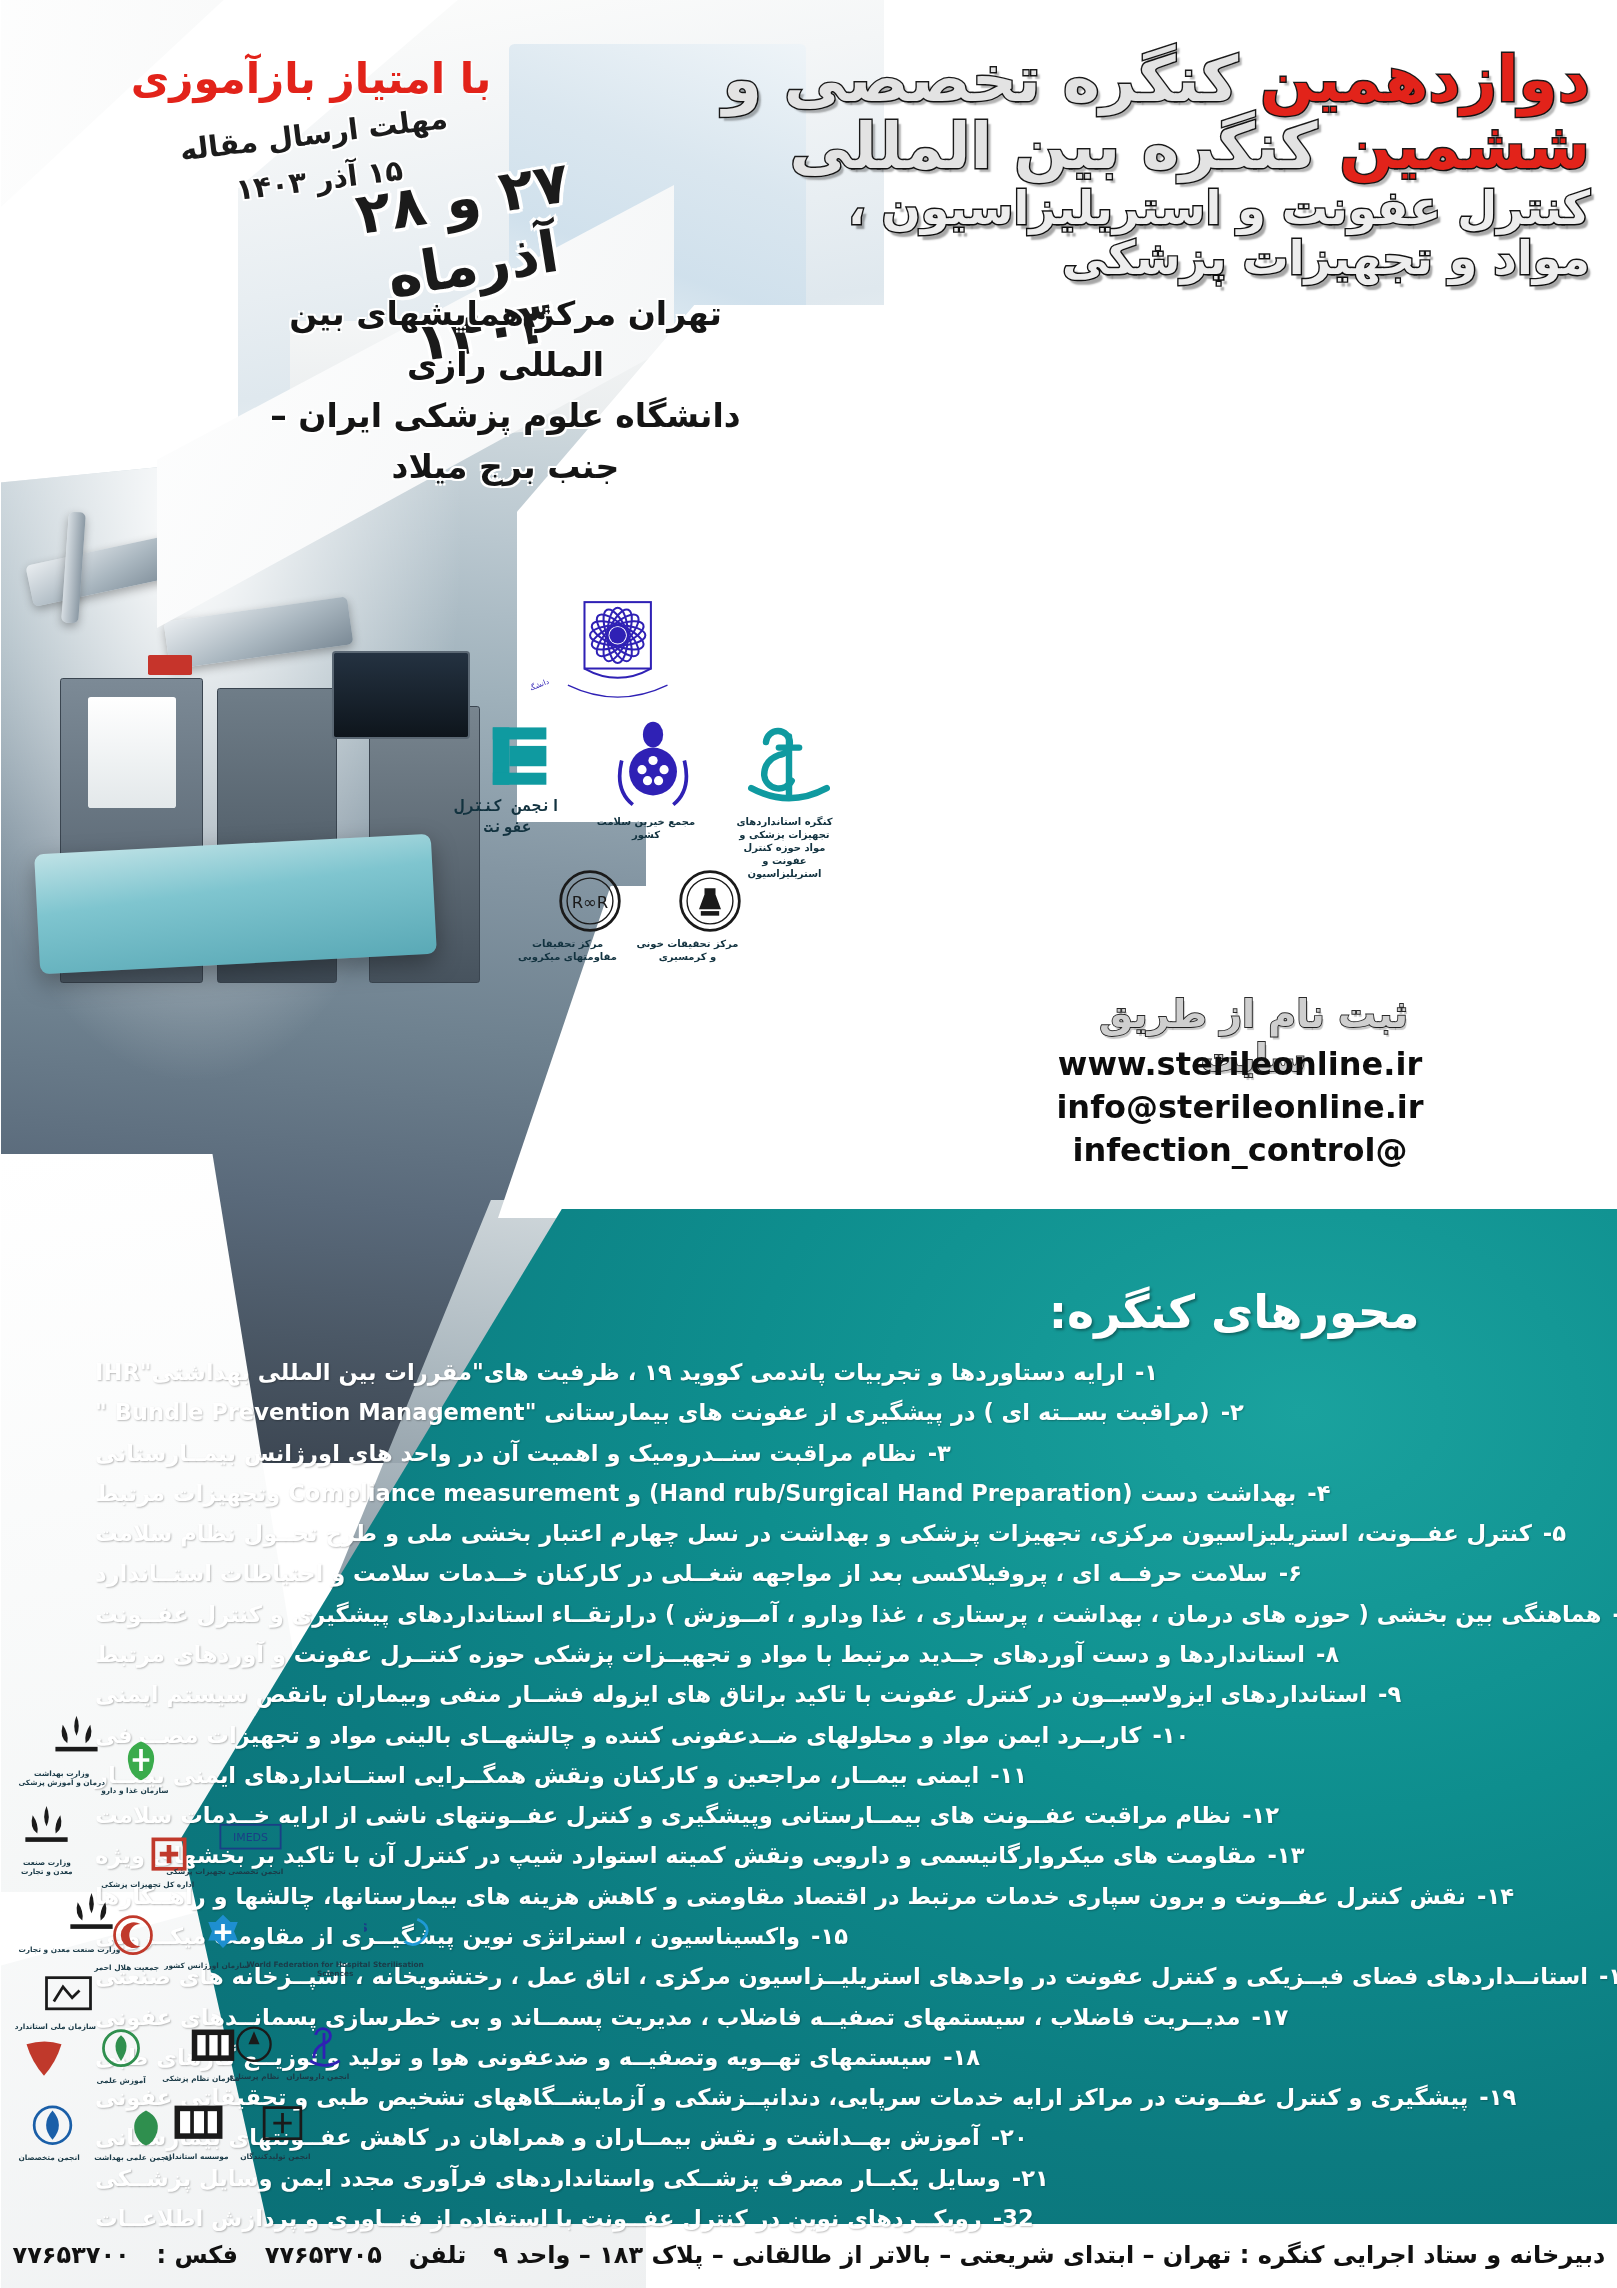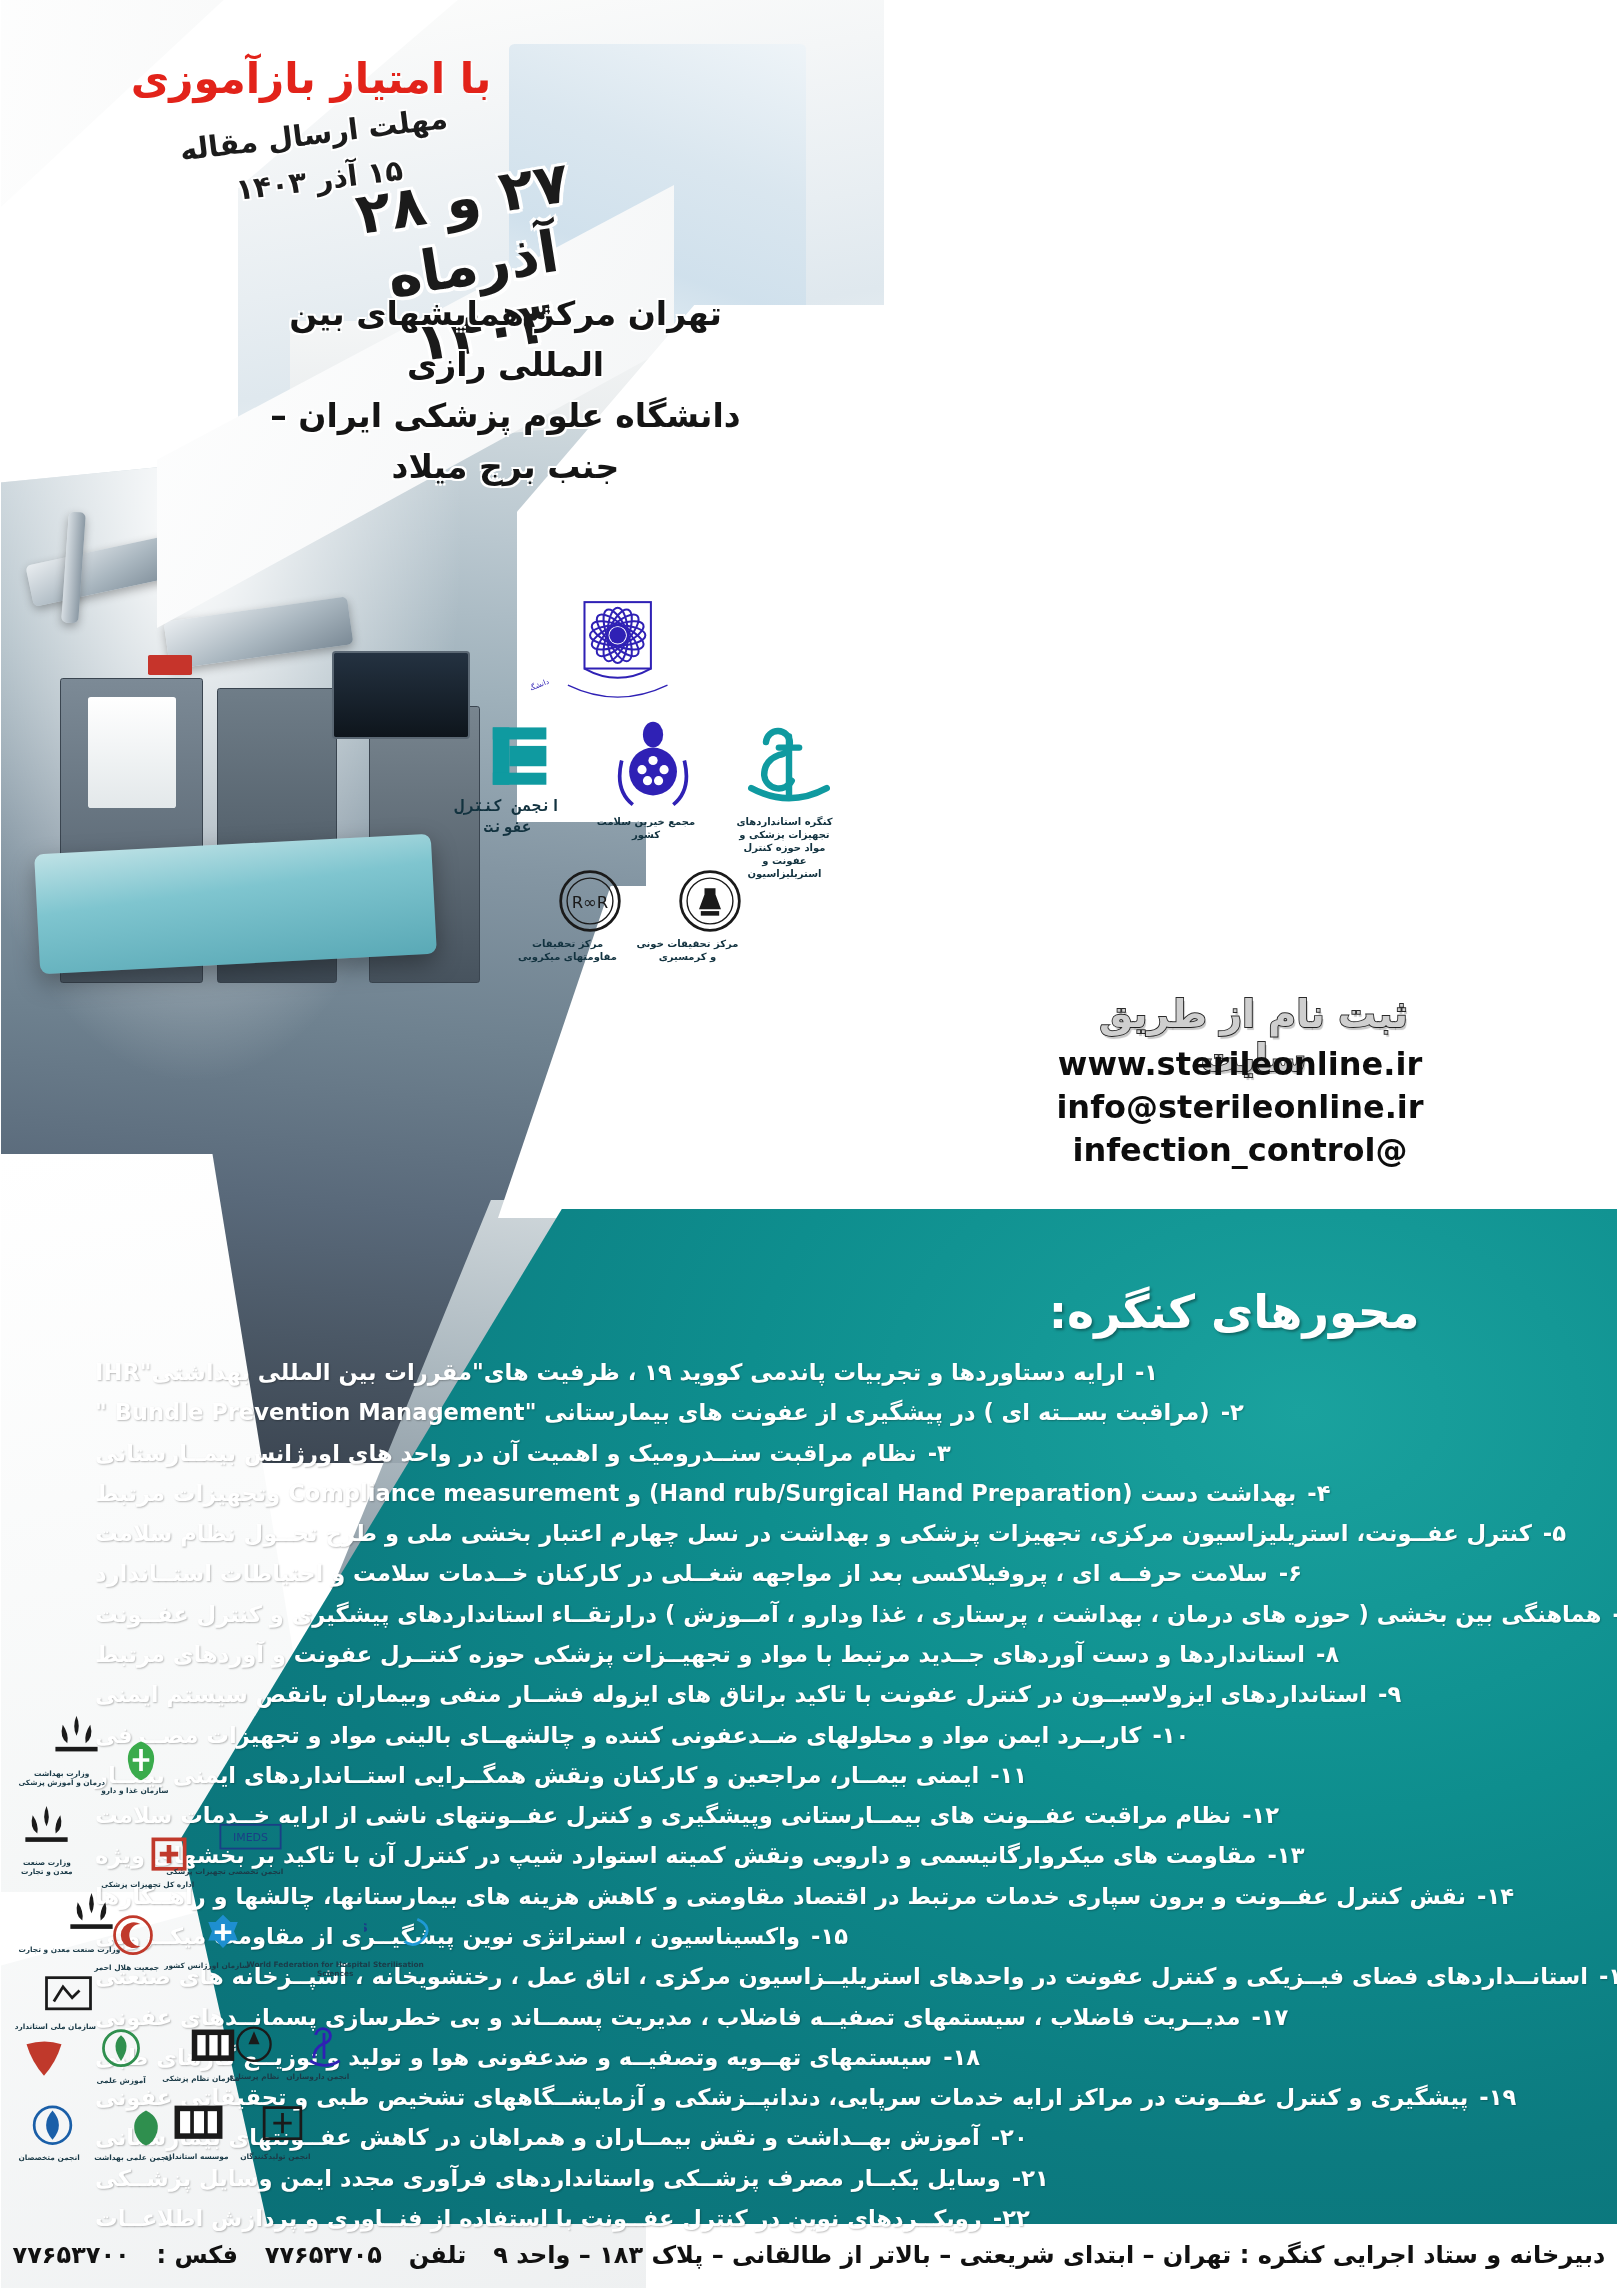--- a/index.html
+++ b/index.html
@@ -278,20 +278,36 @@
   <div class="sweep sweep-f"></div>
 
   <div class="topics-panel"></div>
 
   <div class="retraining">با امتیاز بازآموزی</div>
   <div class="deadline">
     <div>مهلت ارسال مقاله</div>
     <div>۱۵ آذر ۱۴۰۳</div>
   </div>
 
+  <div class="headline">
+    <div class="hl-line hl-1">
+      <span class="hl-red">دوازدهمین</span>
+      <span class="hl-gray">کنگره تخصصی و</span>
+    </div>
+    <div class="hl-line hl-2">
+      <span class="hl-red">ششمین</span>
+      <span class="hl-gray">کنگره بین المللی</span>
+    </div>
+    <div class="hl-line hl-3">
+      <span class="hl-dark">کنترل عفونت و استریلیزاسیون ،</span>
+    </div>
+    <div class="hl-line hl-4">
+      <span class="hl-dark">مواد و تجهیزات پزشکی</span>
+    </div>
+  </div>
 
   <div class="event-date">
     <div>۲۷ و ۲۸ آذرماه</div>
     <div>۱۴۰۳</div>
   </div>
 
   <div class="venue">
     <div>تهران مرکز همایشهای بین المللی رازی</div>
     <div>دانشگاه علوم پزشکی ایران – جنب برج میلاد</div>
   </div>
@@ -476,21 +492,21 @@
       </div>
       <div class="topic-row">
         <span class="topic-num">۲۰-</span>
         <span class="topic-txt">آموزش بهــداشت  و نقش بیمــاران و همراهان در کاهش عفــونتهای بیمارستانی</span>
       </div>
       <div class="topic-row">
         <span class="topic-num">۲۱-</span>
         <span class="topic-txt">وسایل یکبــار مصرف پزشــکی واستانداردهای فرآوری مجدد ایمن وسایل پزشــکی</span>
       </div>
       <div class="topic-row">
-        <span class="topic-num">۲۲-</span>
+        <span class="topic-num">32-</span>
         <span class="topic-txt">رویکــردهای نوین در کنترل عفــونت با استفاده از فنــاوری و پردازش اطلاعــات</span>
       </div>
     </div>
 
   <div class="sponsors">
     <div class="sp" style="left:9.2px; top:0px;">
       <svg width="57" height="55" viewBox="0 0 62 60" aria-hidden="true">
         <g fill="#1a1a1a">
           <path d="M31 4 q5 12 0 22 q-5 -10 0 -22z"></path>
           <path d="M16 14 q7 10 5 20 q-9 -6 -5 -20z"></path>

